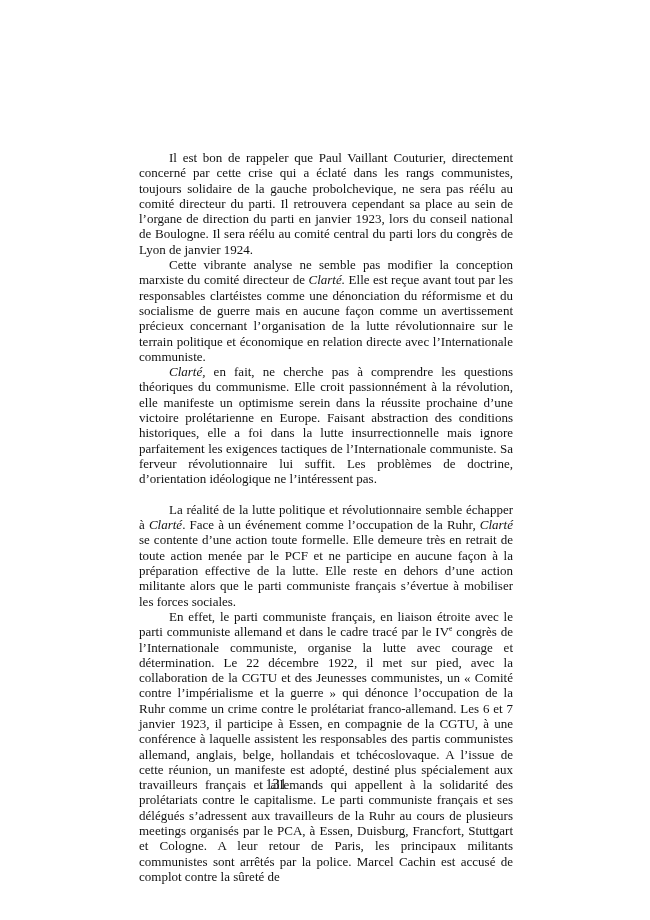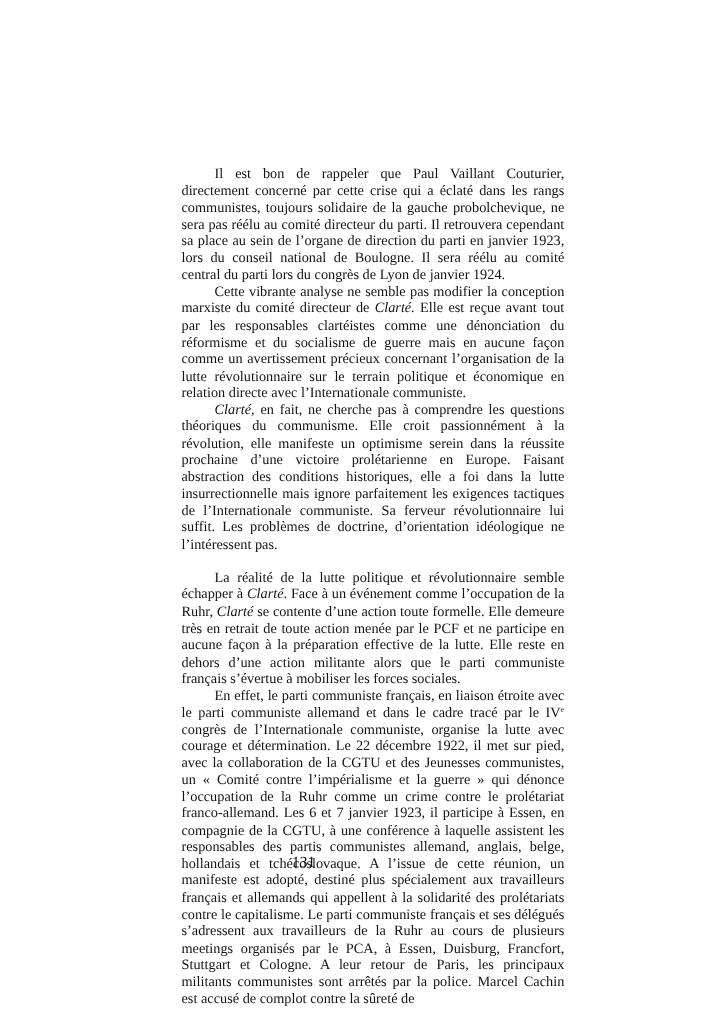--- a/index.html
+++ b/index.html
@@ -9,21 +9,21 @@
     left: 139px;
     top: 150px;
     width: 374px;
     font-family: "Liberation Serif", "DejaVu Serif", serif;
     font-size: 13px;
     line-height: 15.3px;
     color: #111111;
     text-align: justify;
   }
   .page p { margin: 0; }
-  .page p.indent { text-indent: 30px; margin-left: 26px; }
+  .page p.indent { text-indent: 30px; }
   .page p.gap { margin-top: 15.3px; }
   .page sup { font-size: 7.5px; line-height: 0; vertical-align: 5px; }
   .page em { font-style: italic; }
   .page-number {
     position: absolute;
     left: 0;
     width: 552px;
     top: 777px;
     text-align: center;
     font-family: "Liberation Serif", "DejaVu Serif", serif;

